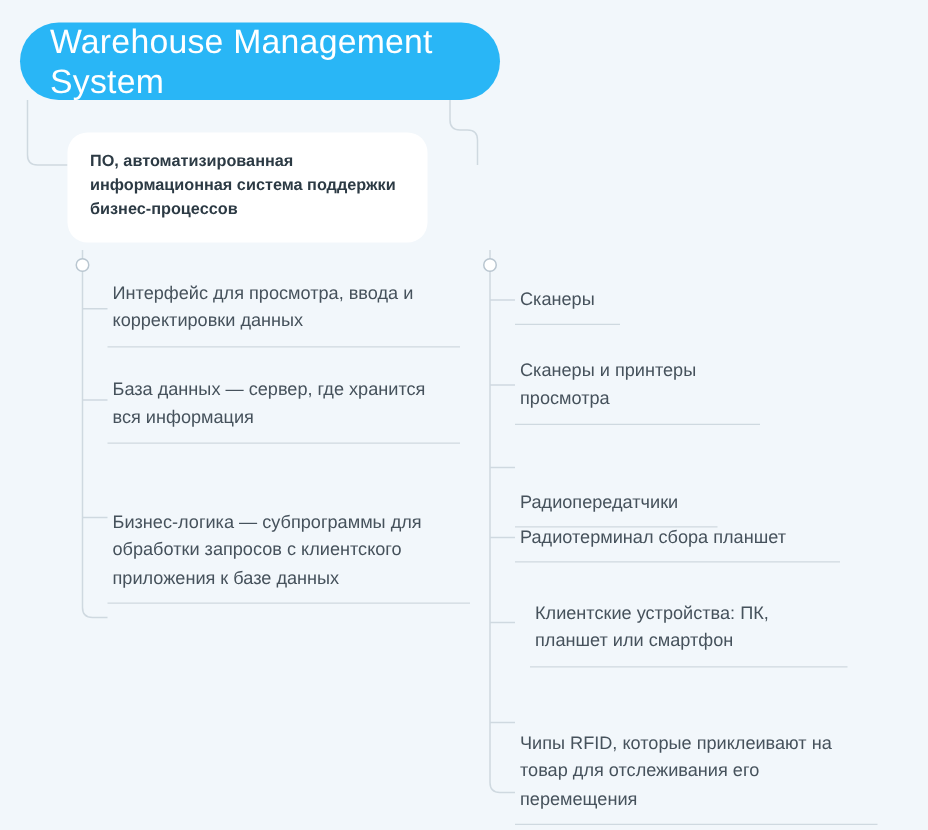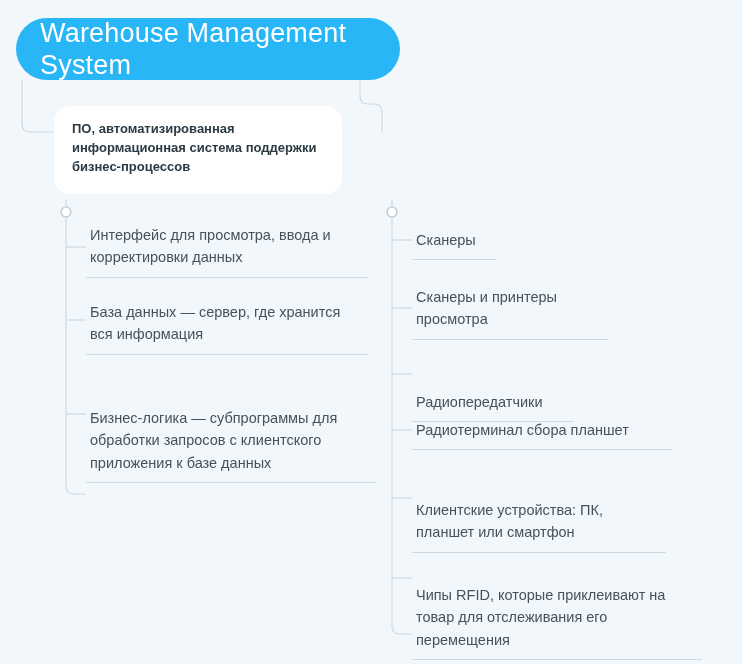--- a/index.html
+++ b/index.html
@@ -170,21 +170,21 @@
     </div>
     <div class="leaf" style="top:286px; width:196px;">
       <span class="leaf-label">Сканеры и принтеры просмотра</span>
     </div>
     <div class="leaf" style="top:363px; width:162px;margin-top:28px;">
       <span class="leaf-label">Радиопередатчики</span>
     </div>
     <div class="leaf" style="top:419px; width:260px;">
       <span class="leaf-label">Радиотерминал сбора планшет</span>
     </div>
-    <div class="leaf" style="top:499px; width:254px;">
+    <div class="leaf" style="top:480px; width:254px;margin-left:12px;">
       <span class="leaf-label">Клиентские устройства: ПК, планшет или смартфон</span>
     </div>
     <div class="leaf" style="top:584px; width:290px;">
       <span class="leaf-label">Чипы RFID, которые приклеивают на товар для отслеживания его перемещения</span>
     </div>
   </div>
 
 </div>
 
 </body></html>

